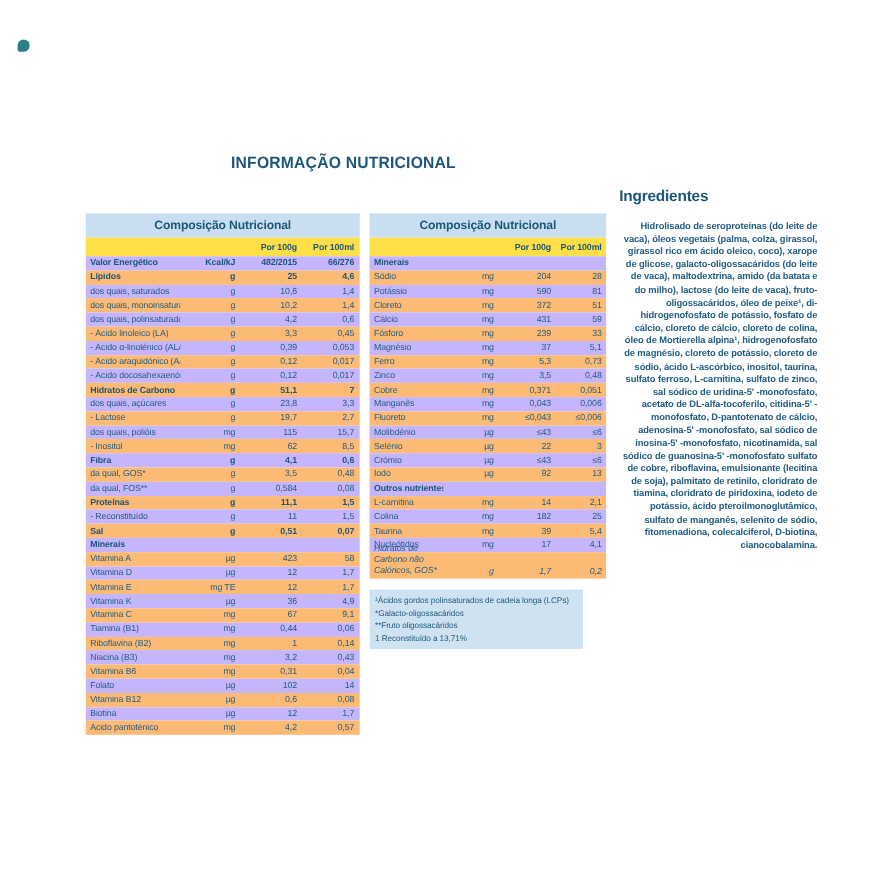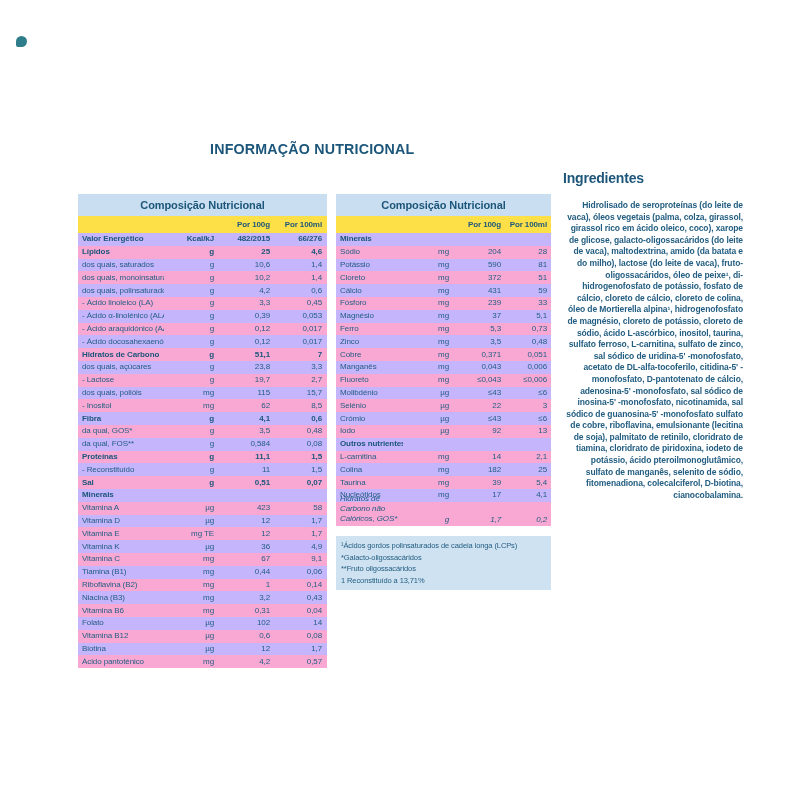--- a/index.html
+++ b/index.html
@@ -34,38 +34,38 @@
   .t-subheader{
     height:17px;background:#fde047;display:flex;align-items:flex-end;
     padding-bottom:4px;box-sizing:border-box;font-weight:bold;color:#1c567a;
     font-size:8px;
   }
   .row{
     height:12.8px;display:flex;align-items:center;box-sizing:border-box;
     line-height:1;
   }
   .row.light{background:#c4b5fd;}
-  .row.dark{background:#f9a8d4;}
+  .row.dark{background:#fdba74;}
   .row.bold{font-weight:bold;color:#1c567a;}
   .row.wrap{height:24px;align-items:flex-end;padding-bottom:2px;font-style:italic;}
 
   .c-label{flex:1;padding-left:4px;text-align:left;white-space:nowrap;overflow:hidden;}
   .row.wrap .c-label{white-space:normal;line-height:10px;}
   .c-unit,.c-v1,.c-v2{text-align:right;white-space:nowrap;}
 
   .ntable.left .c-unit{width:50px;}
   .ntable.left .c-v1{width:56px;}
   .ntable.left .c-v2{width:52px;padding-right:5px;}
 
   .ntable.right .c-unit{width:46px;}
   .ntable.right .c-v1{width:52px;}
   .ntable.right .c-v2{width:46px;padding-right:4px;}
 
   .footnotes{
-    position:absolute;left:336px;top:536px;width:215px;box-sizing:border-box;
+    position:absolute;left:336px;top:536px;width:194px;box-sizing:border-box;
     background:#cfe2f1;padding:4px 5px;font-size:7.5px;line-height:11.5px;
     color:#235e82;letter-spacing:-0.1px;
   }
   .footnote-line{white-space:nowrap;}
 
   .ingredients{
     position:absolute;left:563px;top:170px;width:180px;
   }
   .ingredients h2{
     margin:0;font-size:14px;font-weight:bold;color:#1c567a;letter-spacing:-0.2px;

